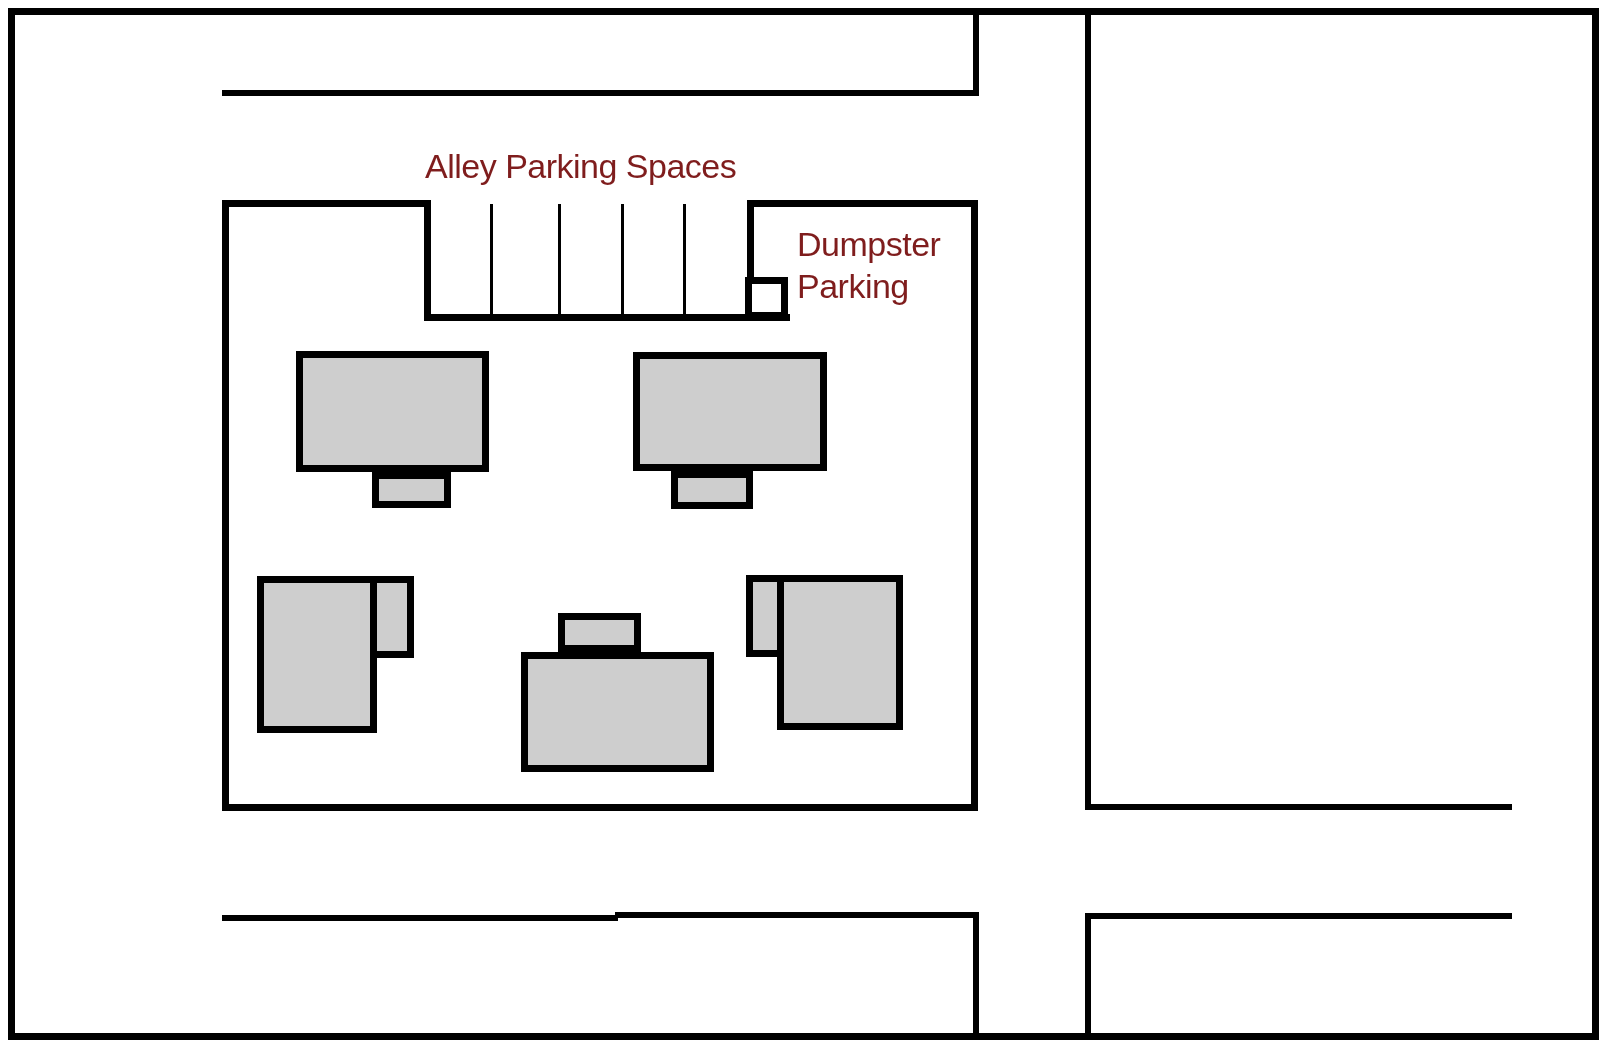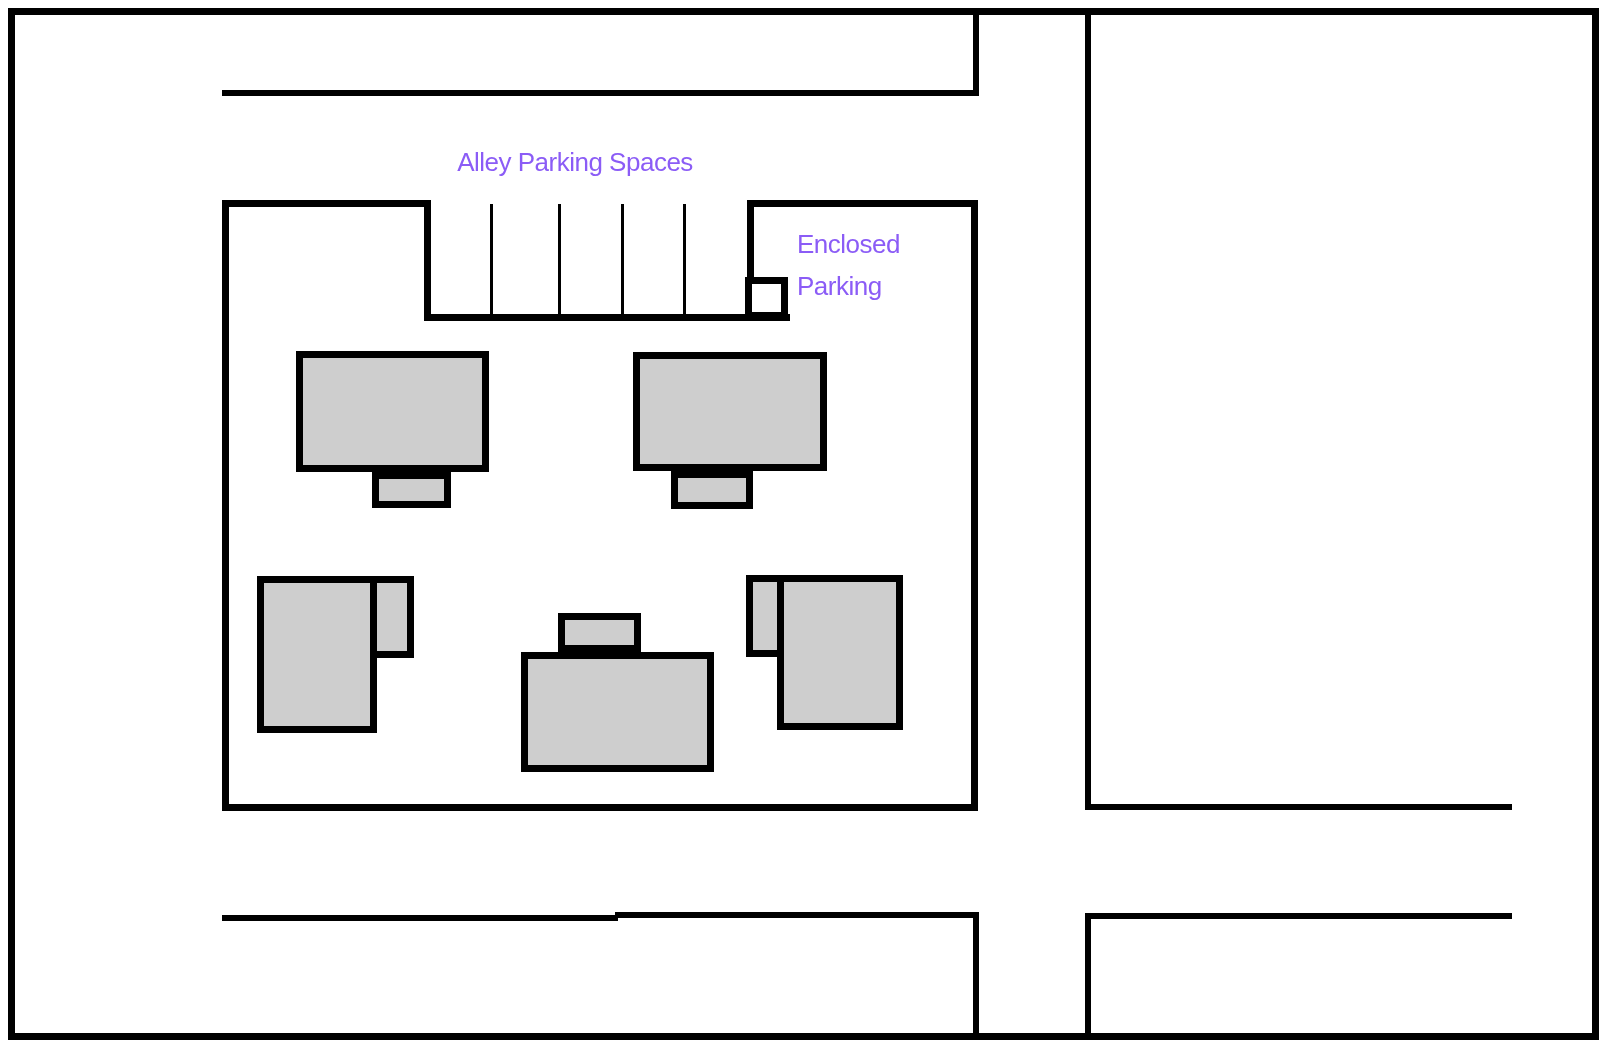--- a/index.html
+++ b/index.html
@@ -4,21 +4,21 @@
 <style>
   html,body{margin:0;padding:0;background:#fff;}
   .stage{
     position:relative;width:1607px;height:1048px;background:#fff;overflow:hidden;
     font-family:"Liberation Sans","DejaVu Sans",sans-serif;
   }
   .ln{position:absolute;background:#000;}
   .outline{position:absolute;box-sizing:border-box;border:7px solid #000;background:transparent;}
   .bld{position:absolute;box-sizing:border-box;border:7px solid #000;background:#cecece;}
   .dumpster{position:absolute;box-sizing:border-box;border:7px solid #000;background:#fff;}
-  .lbl{position:absolute;color:#8b5cf6;font-size:26px;letter-spacing:-0.5px;white-space:nowrap;}
+  .lbl{position:absolute;color:#7f1d1d;font-size:34px;letter-spacing:-0.5px;white-space:nowrap;}
   .lbl-center{text-align:center;}
 </style>
 </head>
 <body>
 
 <div class="stage">
 
   <div class="outline" style="left:8px;top:8px;width:1591px;height:1032px;"></div>
 
   <div class="ln" style="left:222px;top:90px;width:754px;height:6px;"></div>
@@ -57,17 +57,17 @@
 
   <div class="bld" style="left:558px;top:613px;width:83px;height:39px;"></div>
   <div class="bld" style="left:521px;top:652px;width:193px;height:120px;"></div>
 
   <div class="bld" style="left:746px;top:575px;width:38px;height:82px;"></div>
   <div class="bld" style="left:777px;top:575px;width:126px;height:155px;"></div>
 
   <div class="lbl lbl-center" style="left:425px;top:147px;width:300px;">Alley Parking Spaces</div>
 
   <div class="lbl" style="left:797px;top:223px;line-height:42px;">
-    <div>Enclosed</div>
+    <div>Dumpster</div>
     <div>Parking</div>
   </div>
 
 </div>
 
 </body></html>

